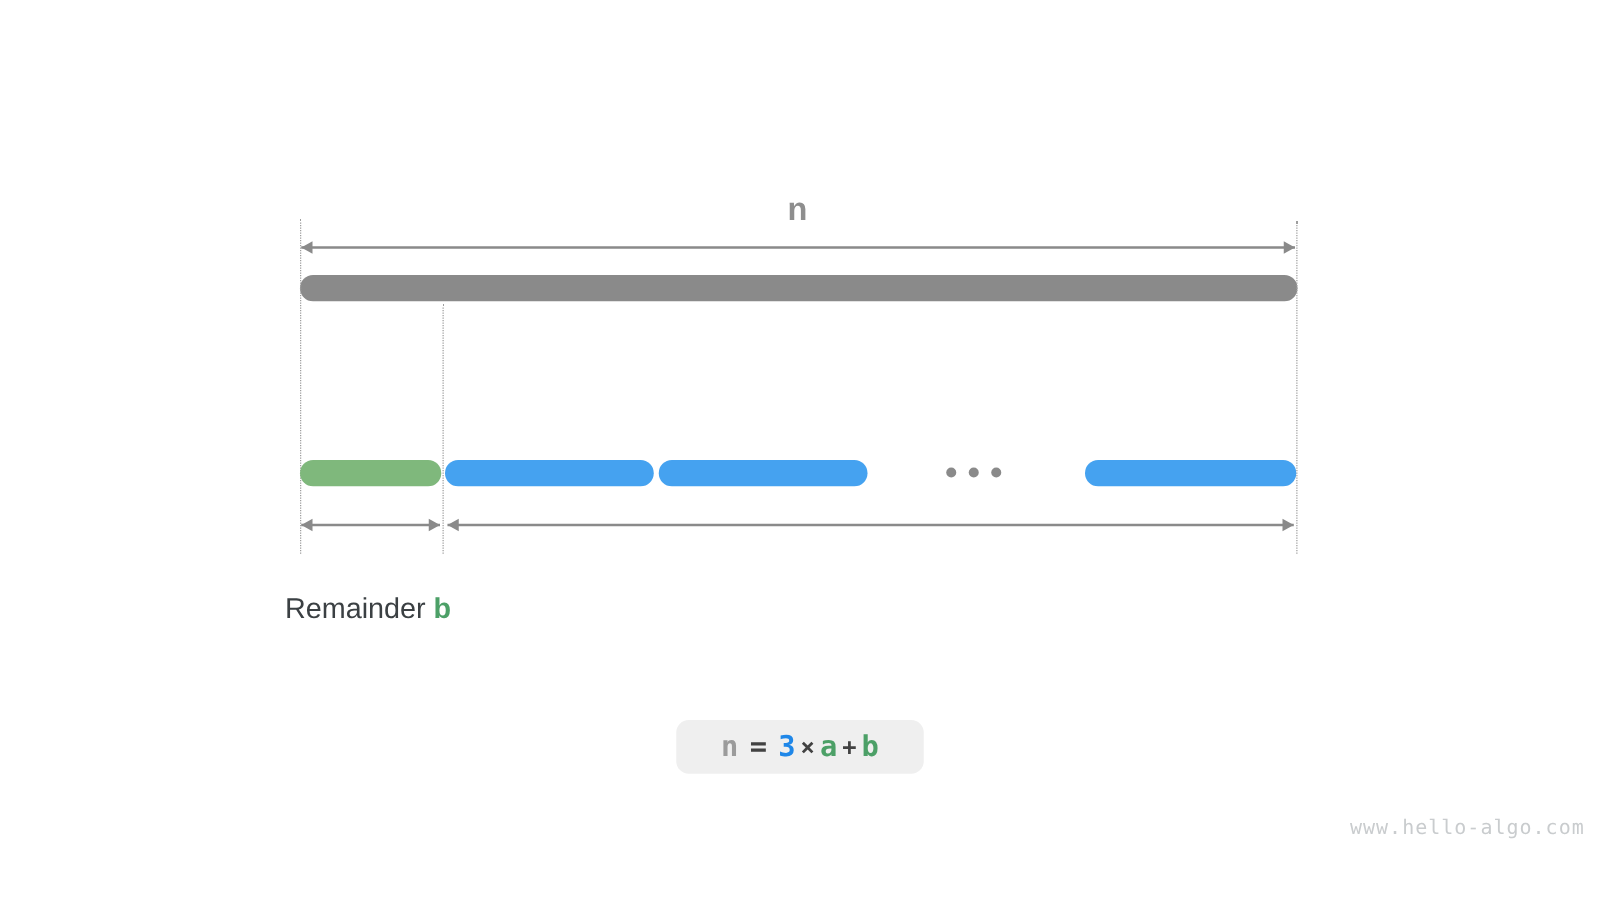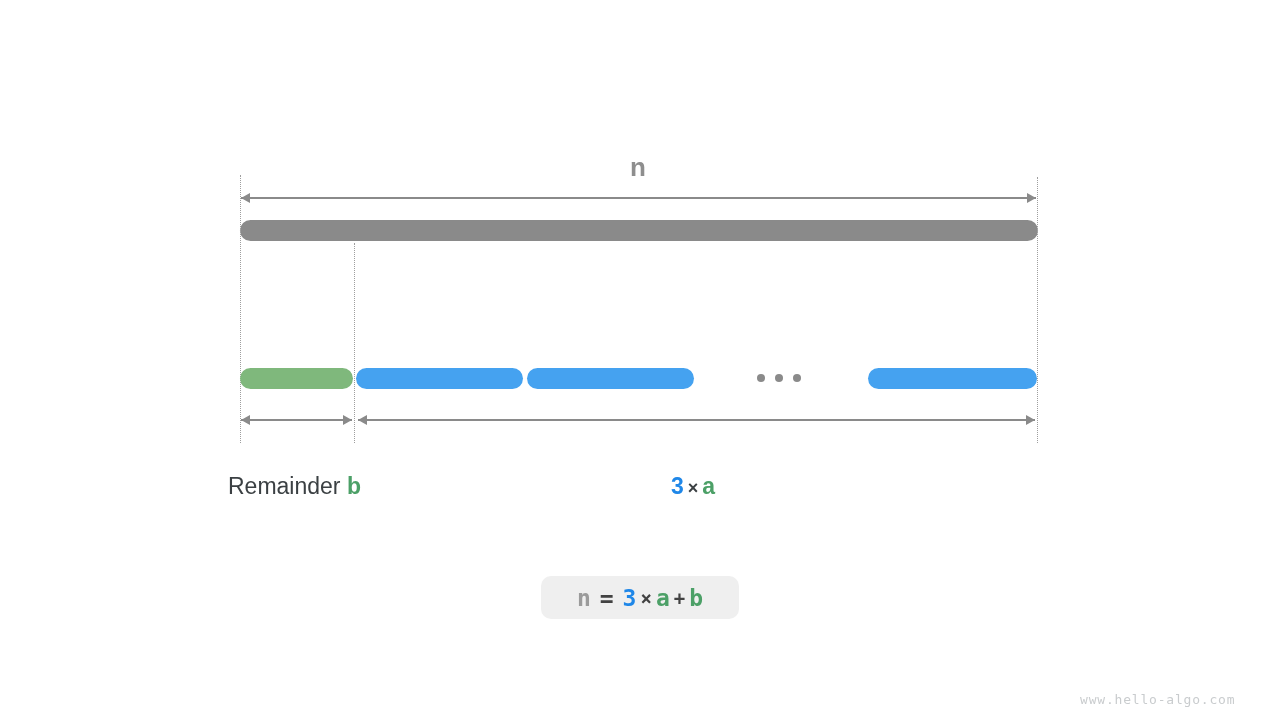--- a/index.html
+++ b/index.html
@@ -88,23 +88,23 @@
     justify-content: center;
     font-family: "DejaVu Sans Mono", "Liberation Mono", monospace;
     font-size: 23px;
     font-weight: 700;
     white-space: nowrap;
   }
   .formula-box .gap-wide { margin: 0 9px; }
   .formula-box .gap-narrow { margin: 0 4px; font-size: 19px; }
   .watermark {
     position: absolute;
-    left: 1080px; top: 692px;
+    left: 1080px; top: 652px;
     font-family: "DejaVu Sans Mono", "Liberation Mono", monospace;
-    font-size: 13px;
+    font-size: 16px;
     letter-spacing: 0.8px;
   }
 </style>
 </head>
 <body>
 
 <div class="canvas" style="--arrow-color: #8a8a8a; --dotted-color: #9e9e9e; --gray-color: #8a8a8a;">
 
   <div class="n-label" style="color: rgb(142, 142, 142);">n</div>
 
@@ -126,23 +126,20 @@
   </div>
   <div class="bar" style="left: 868px; top: 368px; width: 169px; background: rgb(69, 162, 240);"></div>
 
   <div class="arrow" style="left:241px; top:419px; width:111px;"></div>
   <div class="arrow" style="left:358px; top:419px; width:677px;"></div>
 
   <div class="seg-label label-remainder" style="color: rgb(59, 64, 67);">
     <span>Remainder </span><span class="bold" style="color: rgb(76, 160, 103);">b</span>
   </div>
 
-  <div class="seg-label label-multiple" style="color: rgb(59, 64, 67);">
-    <span class="bold" style="color: rgb(31, 135, 232);">3</span><span class="times-small">×</span><span class="bold" style="color: rgb(76, 160, 103);">a</span>
-  </div>
 
   <div class="formula-box" style="background: rgb(239, 239, 239);">
     <span style="color: rgb(155, 155, 155);">n</span>
     <span class="gap-wide" style="color: rgb(66, 66, 66);">=</span>
     <span style="color: rgb(31, 135, 232);">3</span>
     <span class="gap-narrow" style="color: rgb(66, 66, 66);">×</span>
     <span style="color: rgb(76, 160, 103);">a</span>
     <span class="gap-narrow" style="color: rgb(66, 66, 66);">+</span>
     <span style="color: rgb(76, 160, 103);">b</span>
   </div>

